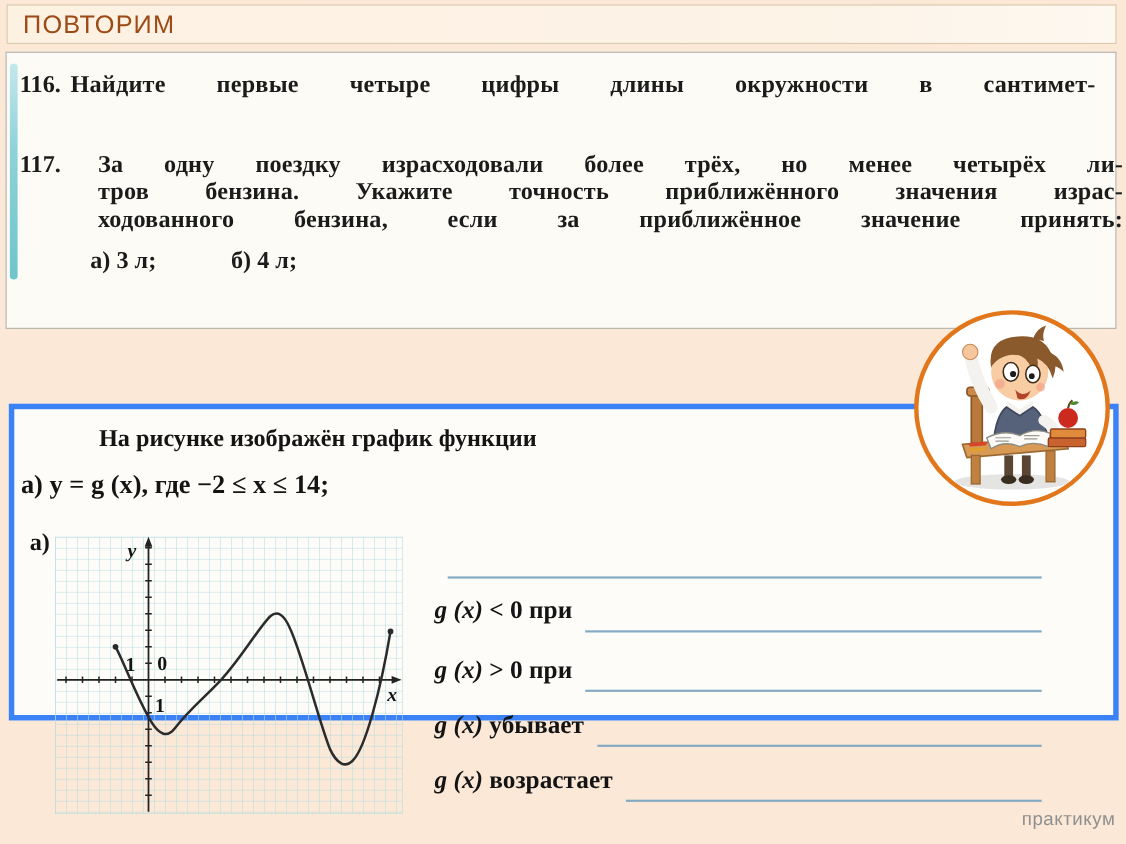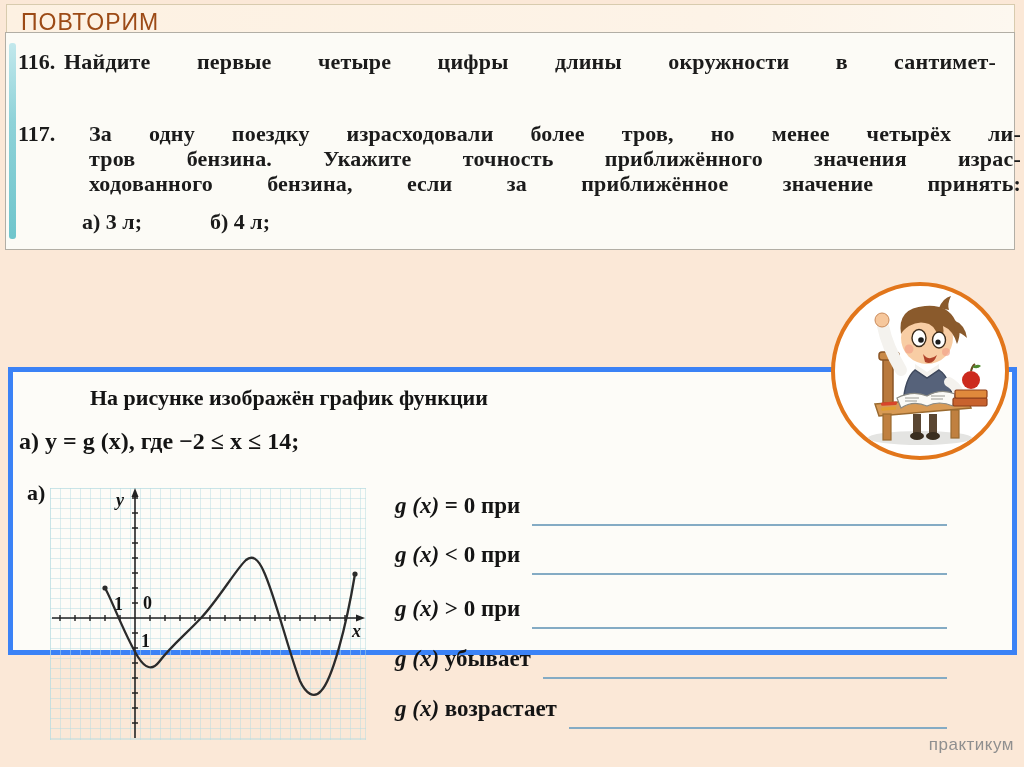--- a/index.html
+++ b/index.html
@@ -18,21 +18,21 @@
     border:1px solid #d8cbae;
     display:flex;align-items:center;padding-left:14px;
   }
   .title-bar .title{
     font-family:"Liberation Sans", sans-serif;
     font-size:23px;color:#9c4a16;letter-spacing:1px;
   }
 
   
   .ex-panel{
-    position:absolute;left:5px;top:32px;width:1010px;height:218px;
+    position:absolute;left:5px;top:47px;width:1010px;height:252px;
     background:#fcfbf6;border:1px solid #b2aea5;
   }
   .teal-stripe{
     position:absolute;left:3px;top:10px;width:7px;height:196px;
     background:linear-gradient(180deg,#c2e8ec 0%,#8ed2d8 40%,#6fc5cc 100%);
     border-radius:3px;
   }
   .ex-item{position:absolute;display:flex;color:#1b1b1b;}
   .ex-item .num{width:46px;font-weight:bold;font-size:22px;flex:0 0 46px;}
   .ex-item .lines{width:932px;}
@@ -111,21 +111,21 @@
   <div class="ex-item ex-item1">
     <div class="num">116.</div>
     <div class="lines">
       <div class="ex-line full">Найдите первые четыре цифры длины окружности в сантимет-</div>
     </div>
   </div>
 
   <div class="ex-item ex-item2">
     <div class="num">117.</div>
     <div class="lines">
-      <div class="ex-line full">За одну поездку израсходовали более тров, но менее четырёх ли-</div>
+      <div class="ex-line full">За одну поездку израсходовали более трёх, но менее четырёх ли-</div>
       <div class="ex-line full">тров бензина. Укажите точность приближённого значения израс-</div>
       <div class="ex-line full">ходованного бензина, если за приближённое значение принять:</div>
     </div>
   </div>
 
   <div class="ex-options">
     <span class="opt-a">а) 3 л;</span>
     <span class="opt-b">б) 4 л;</span>
   </div>
 </div>
@@ -160,21 +160,20 @@
       <text class="axis-num" x="91" y="159">1</text>
 
       <path fill="none" stroke="#2b2b2b" stroke-width="2.3" stroke-linecap="round" d="M55,100 C62,112 74,146 88,169 C95,180 102,183 109,174 C121,158 136,146 151,130 C168,112 187,80 196,72 C202,67 208,70 214,84 C225,108 240,168 250,193 C256,206 264,211 271,203 C282,192 296,140 305,86"></path>
       <circle cx="55" cy="100" r="2.6" fill="#2b2b2b"></circle>
       <circle cx="305" cy="86" r="2.6" fill="#2b2b2b"></circle>
     </svg>
   </div>
 
   <div class="prompts">
     <div class="prompt-row row-0">
-      <span class="lbl"><span class="expr">g (x)</span> <span>= 0 при</span></span>
       <div class="blank"></div>
     </div>
     <div class="prompt-row row-1">
       <span class="lbl"><span class="expr">g (x)</span> <span>&lt; 0 при</span></span>
       <div class="blank"></div>
     </div>
     <div class="prompt-row row-2">
       <span class="lbl"><span class="expr">g (x)</span> <span>&gt; 0 при</span></span>
       <div class="blank"></div>
     </div>

